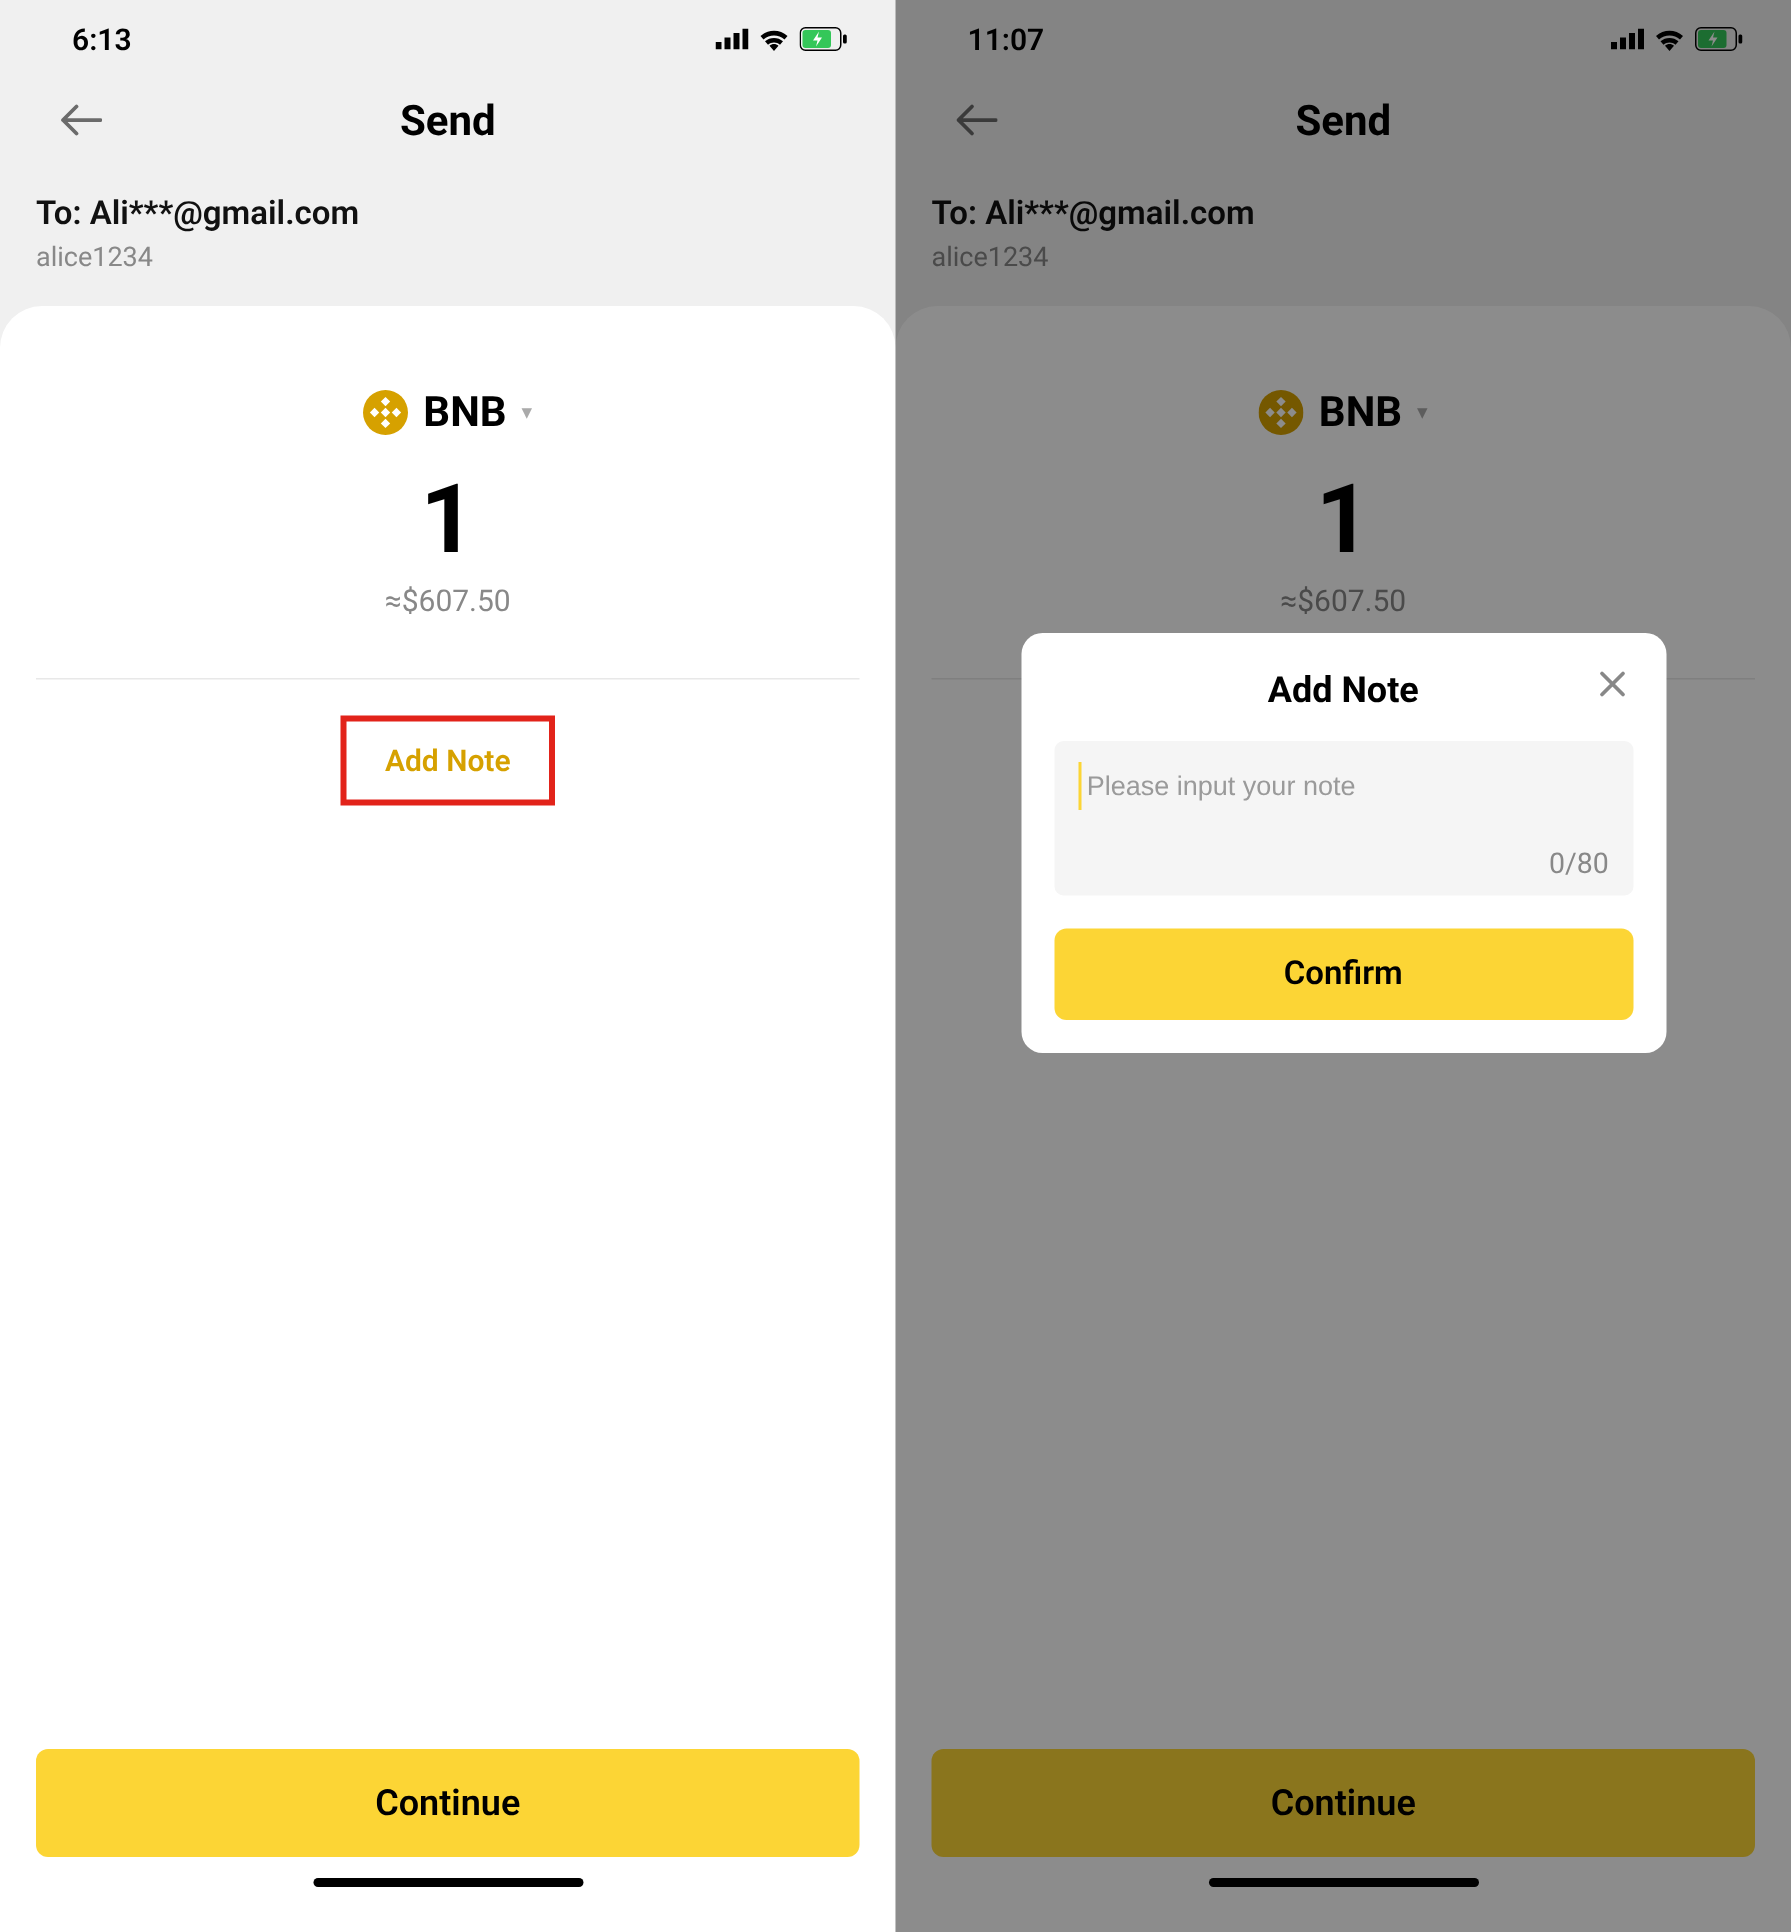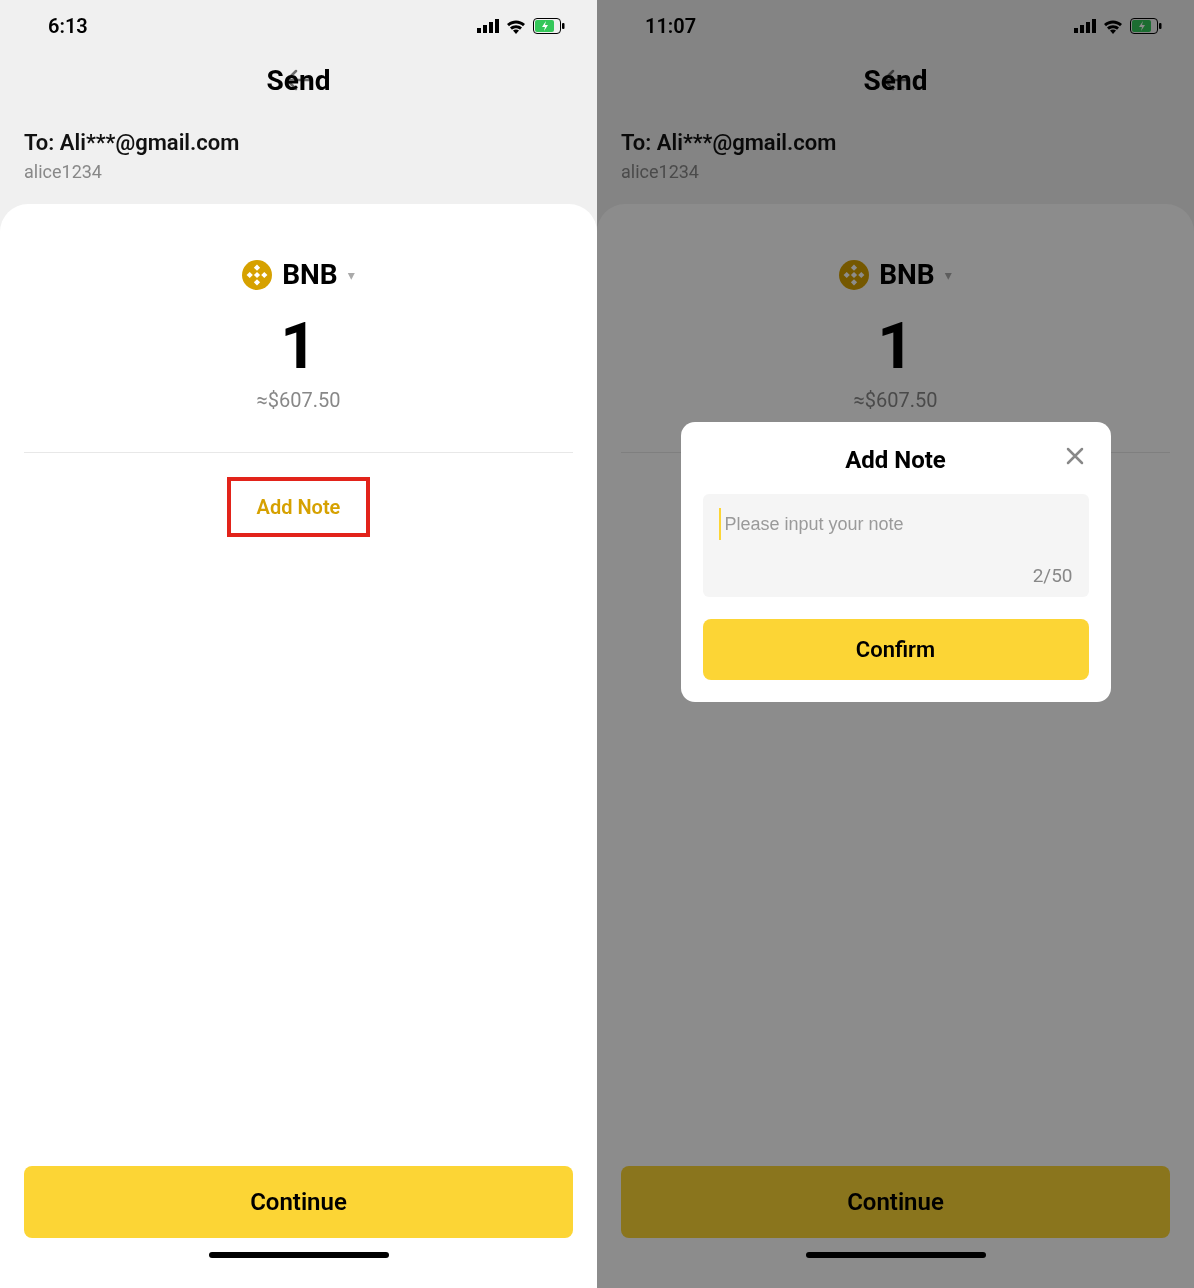--- a/index.html
+++ b/index.html
@@ -36,21 +36,20 @@
     gap: 6px;
   }
   .signal-icon svg, .wifi-icon svg, .battery-icon svg { display: block; }
   
   .header {
     height: 64px;
     display: flex;
     align-items: center;
     padding: 0 32px;
     position: relative;
-    justify-content: center;
   }
   .back-arrow {
     width: 44px;
     height: 44px;
     display: flex;
     align-items: center;
     justify-content: center;
     cursor: pointer;
   }
   .page-title {
@@ -400,17 +399,17 @@
     <div class="modal-header">
       <div class="modal-title">Add Note</div>
       <div class="modal-close">
         <svg width="18" height="18" viewBox="0 0 18 18">
             <path d="M2 2 L16 16 M16 2 L2 16" stroke="#888" stroke-width="2.5" stroke-linecap="round"></path>
           </svg>
       </div>
     </div>
     <div class="note-input-wrap">
       <input class="note-input" placeholder="Please input your note" style="">
-      <div class="char-count">2/50</div>
+      <div class="char-count">0/80</div>
     </div>
     <div class="confirm-btn">Confirm</div>
   </div>
 </div>
 
 </body></html>

